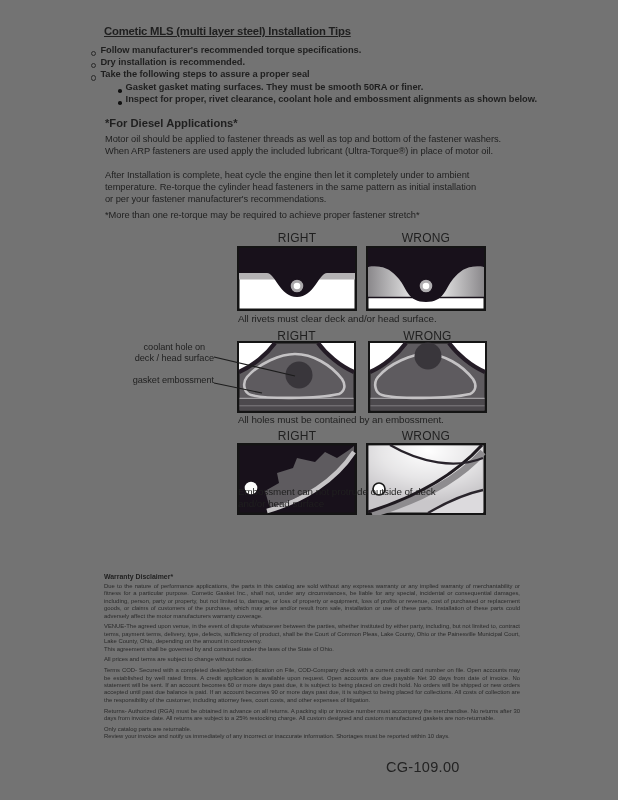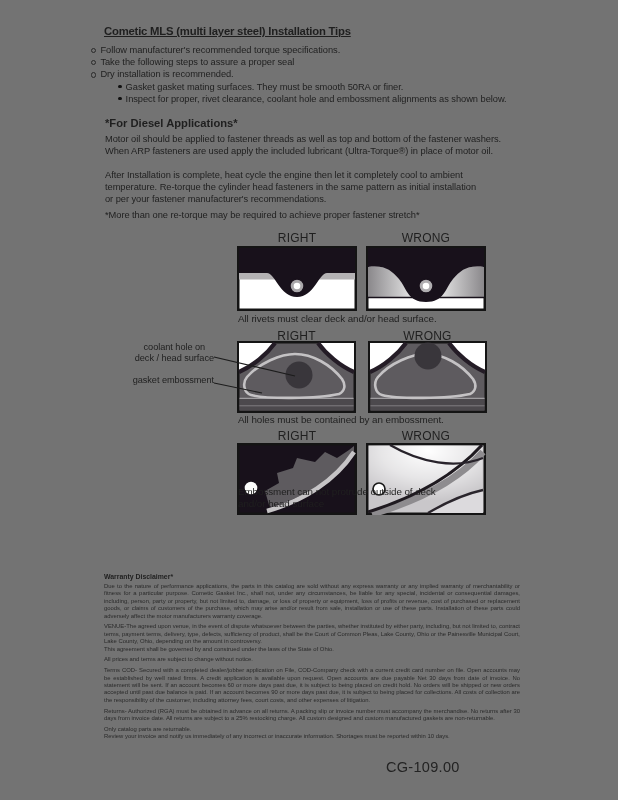--- a/index.html
+++ b/index.html
@@ -2,21 +2,21 @@
 <html><head>
 <meta charset="utf-8">
 <style>
   html,body{margin:0;padding:0;background:#ffffff;}
   .page{position:relative;width:618px;height:800px;background:#737373;
         font-family:"Liberation Sans", sans-serif;color:#1f1f1f;overflow:hidden;}
   .abs{position:absolute;}
   .title{left:104px;top:25px;font-size:11.3px;font-weight:bold;letter-spacing:-0.2px;
          text-decoration:underline;white-space:nowrap;}
   .bullets{left:91px;top:44px;width:470px;font-size:9.3px;line-height:12.2px;letter-spacing:-0.05px;}
-  .b-row{display:flex;align-items:flex-start;}
+  .b-row{display:flex;align-items:flex-end;font-weight:bold;}
   .b-sub{margin-left:27px;}
   .o-marker{flex:0 0 auto;width:3.4px;height:3.4px;border:1px solid #2a2a2a;border-radius:50%;
             margin:3.8px 4px 0 0;}
   .d-marker{flex:0 0 auto;width:3.6px;height:3.6px;background:#111;border-radius:50%;
             margin:4px 4px 0 0;}
   .diesel-h{left:105px;top:117px;font-size:11.2px;font-weight:bold;}
   .para{left:105px;width:440px;font-size:9.3px;line-height:12.1px;letter-spacing:-0.05px;white-space:pre-line;}
   .fig-h{font-size:12px;font-weight:normal;text-align:center;letter-spacing:0.2px;}
   .fig-cap{font-size:9.8px;font-weight:normal;line-height:11.5px;white-space:pre-line;letter-spacing:-0.05px;}
   .callout{right:404px;text-align:center;font-size:9.2px;line-height:11px;white-space:pre-line;letter-spacing:-0.05px;}
@@ -33,40 +33,40 @@
 
   <div class="abs title">Cometic MLS (multi layer steel) Installation Tips</div>
 
   <div class="abs bullets">
     <div class="b-row">
       <span class="o-marker"></span>
       <span>Follow manufacturer's recommended torque specifications.</span>
     </div>
     <div class="b-row">
       <span class="o-marker"></span>
-      <span>Take the following steps to assure a proper seal</span>
+      <span>Dry installation is recommended.</span>
     </div>
     <div class="b-row">
       <span class="o-marker"></span>
-      <span>Dry installation is recommended.</span>
+      <span>Take the following steps to assure a proper seal</span>
     </div>
     <div class="b-row b-sub">
       <span class="d-marker"></span>
       <span>Gasket gasket mating surfaces.  They must be smooth 50RA or finer.</span>
     </div>
     <div class="b-row b-sub">
       <span class="d-marker"></span>
       <span>Inspect for proper, rivet clearance, coolant hole and embossment alignments as shown below.</span>
     </div>
   </div>
 
   <div class="abs diesel-h">*For Diesel Applications*</div>
   <div class="abs para" style="top:133px;">Motor oil should be applied to fastener threads as well as top and bottom of the fastener washers.
 When ARP fasteners are used apply the included lubricant (Ultra-Torque®) in place of motor oil.</div>
-  <div class="abs para" style="top:169px;">After Installation is complete, heat cycle the engine then let it completely cool to ambient
+  <div class="abs para" style="top:169px;">After Installation is complete, heat cycle the engine then let it completely under to ambient
 temperature. Re-torque the cylinder head fasteners in the same pattern as initial installation
 or per your fastener manufacturer's recommendations.</div>
   <div class="abs para" style="top:209px;">*More than one re-torque may be required to achieve proper fastener stretch*</div>
 
   <div class="abs fig-h" style="left:237px;top:231px;width:120px;">RIGHT</div>
   <div class="abs fig-h" style="left:366px;top:231px;width:120px;">WRONG</div>
 
   <svg class="abs" style="left:237px;top:246px;" width="120" height="65" viewBox="0 0 120 65">
     <rect x="1.25" y="1.25" width="117.5" height="62.5" fill="#ffffff" stroke="#141414" stroke-width="2.5"></rect>
     <path d="M2,26.5 L36,26.5 L42,33.5 L2,33.5 Z" fill="#b4b2b4"></path>

